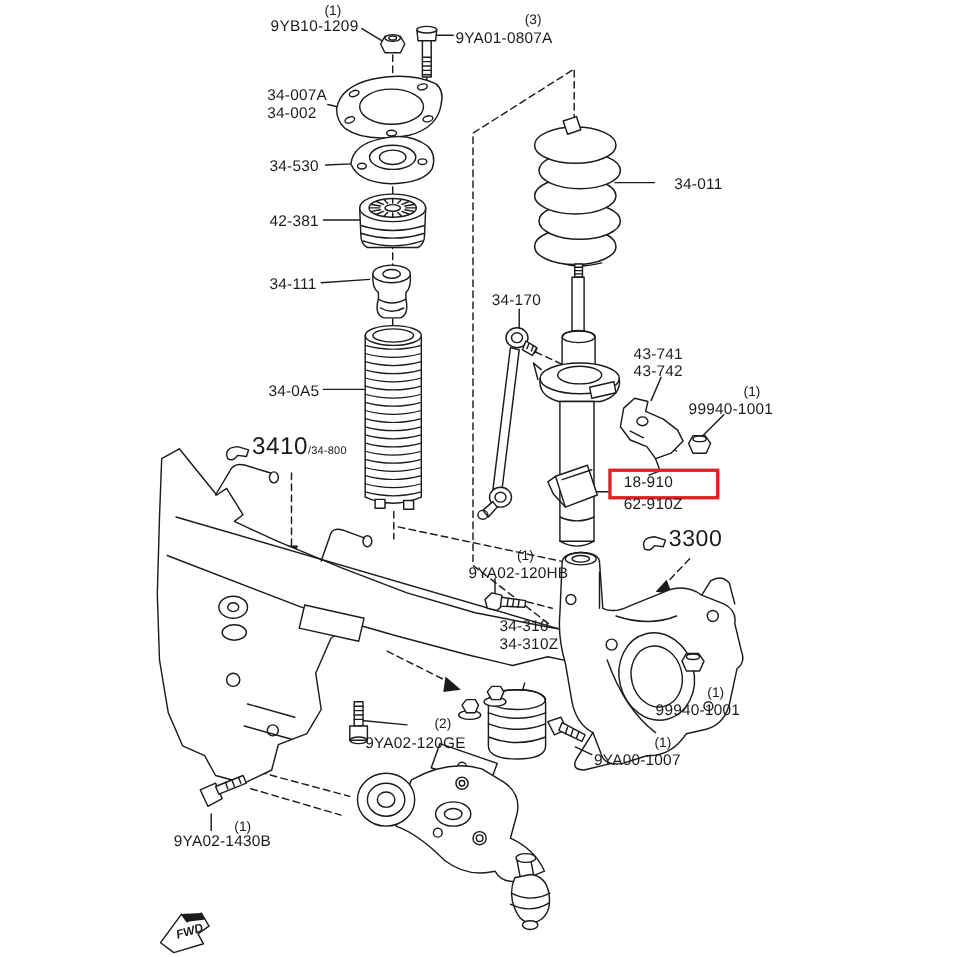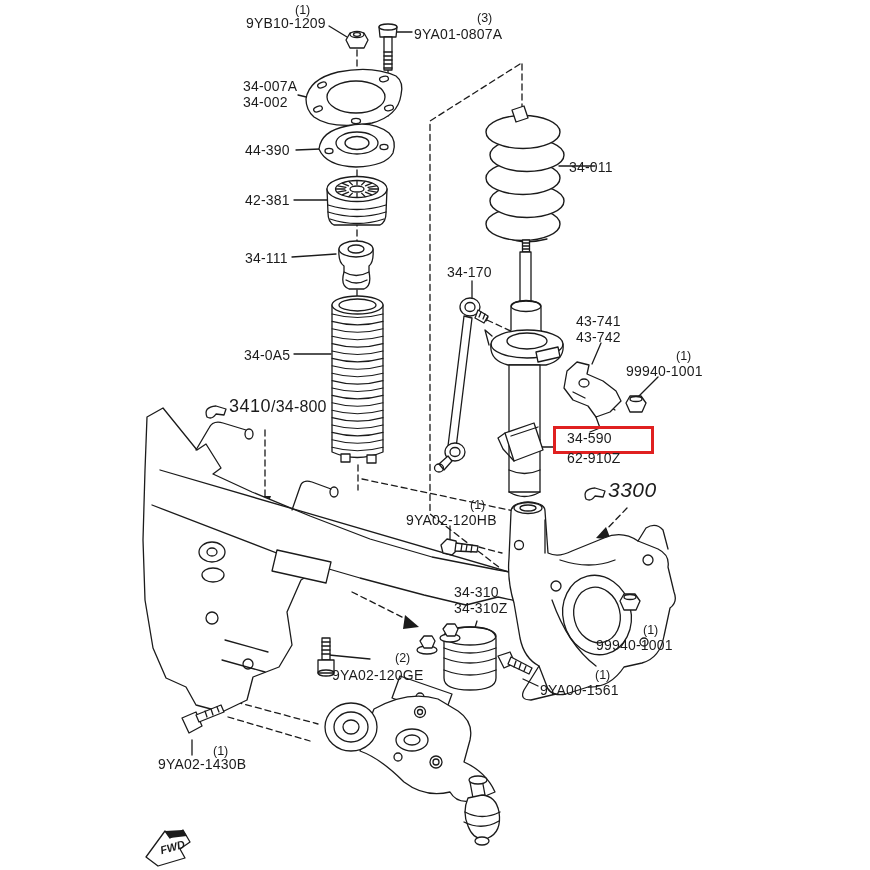--- a/index.html
+++ b/index.html
@@ -1,23 +1,23 @@
 <!DOCTYPE html>
 <html><head>
 <meta charset="utf-8">
 <style>
   html,body{margin:0;padding:0;background:#fff;}
   .stage{position:relative;width:870px;height:870px;background:#fff;overflow:hidden;
          font-family:"Liberation Sans",sans-serif;color:#1b1b1b;}
   svg.art{position:absolute;left:0;top:0;}
   .lbl{position:absolute;font-size:14px;line-height:16px;white-space:nowrap;letter-spacing:.2px;}
   .qty{position:absolute;font-size:12.5px;white-space:nowrap;}
-  .big{font-size:18px;letter-spacing:.5px;}
-  .sub{font-size:16px;}
-  .med{font-size:21px;letter-spacing:.5px;font-style:italic;}
+  .big{font-size:22px;letter-spacing:.5px;}
+  .sub{font-size:10px;}
+  .med{font-size:21px;letter-spacing:.5px;}
   .hbox{position:absolute;left:553px;top:426px;width:95px;height:22px;border:3px solid #e02020;}
   .fwd-label{position:absolute;left:160px;top:841px;font-size:11px;font-weight:bold;font-style:italic;
              transform:rotate(-16deg);}
 </style>
 </head>
 <body>
 
 <div class="stage">
 
   <svg class="art" width="870" height="870" viewBox="0 0 870 870">
@@ -331,58 +331,58 @@
   <div class="lbl" style="left:246px;top:15px">9YB10-1209</div>
 
   <div class="qty" style="left:477px;top:11px">(3)</div>
   <div class="lbl" style="left:414px;top:26px">9YA01-0807A</div>
 
   <div class="lbl" style="left:243px;top:78px">
     <span style="display:block">34-007A</span>
     <span style="display:block">34-002</span>
   </div>
 
-  <div class="lbl" style="left:245px;top:142px">44-390</div>
+  <div class="lbl" style="left:245px;top:142px">34-530</div>
   <div class="lbl" style="left:245px;top:192px">42-381</div>
   <div class="lbl" style="left:245px;top:250px">34-111</div>
   <div class="lbl" style="left:244px;top:347px">34-0A5</div>
-  <div class="lbl" style="left:569px;top:159px">34-011</div>
+  <div class="lbl" style="left:613px;top:159px">34-011</div>
   <div class="lbl" style="left:447px;top:264px">34-170</div>
 
   <div class="lbl" style="left:576px;top:313px">
     <span style="display:block">43-741</span>
     <span style="display:block">43-742</span>
   </div>
 
   <div class="qty" style="left:676px;top:349px">(1)</div>
   <div class="lbl" style="left:626px;top:363px">99940-1001</div>
 
-  <div class="lbl" style="left:567px;top:430px">34-590</div>
+  <div class="lbl" style="left:567px;top:430px">18-910</div>
   <div class="lbl" style="left:567px;top:450px">62-910Z</div>
 
   <div class="lbl" style="left:229px;top:398px">
     <span class="big">3410</span><span class="sub">/34-800</span>
   </div>
 
   <div class="lbl med" style="left:608px;top:482px">3300</div>
 
   <div class="qty" style="left:470px;top:498px">(1)</div>
-  <div class="lbl" style="left:406px;top:512px">9YA02-120HB</div>
-
-  <div class="lbl" style="left:454px;top:584px">
+  <div class="lbl" style="left:426px;top:512px">9YA02-120HB</div>
+
+  <div class="lbl" style="left:454px;top:561px">
     <span style="display:block">34-310</span>
     <span style="display:block">34-310Z</span>
   </div>
 
   <div class="qty" style="left:395px;top:651px">(2)</div>
   <div class="lbl" style="left:332px;top:667px">9YA02-120GE</div>
 
   <div class="qty" style="left:643px;top:623px">(1)</div>
   <div class="lbl" style="left:596px;top:637px">99940-1001</div>
 
   <div class="qty" style="left:595px;top:668px">(1)</div>
-  <div class="lbl" style="left:540px;top:682px">9YA00-1561</div>
+  <div class="lbl" style="left:540px;top:682px">9YA00-1007</div>
 
   <div class="qty" style="left:213px;top:744px">(1)</div>
   <div class="lbl" style="left:158px;top:756px">9YA02-1430B</div>
 
   <div class="fwd-label">FWD</div>
 </div>
 
 </body></html>

